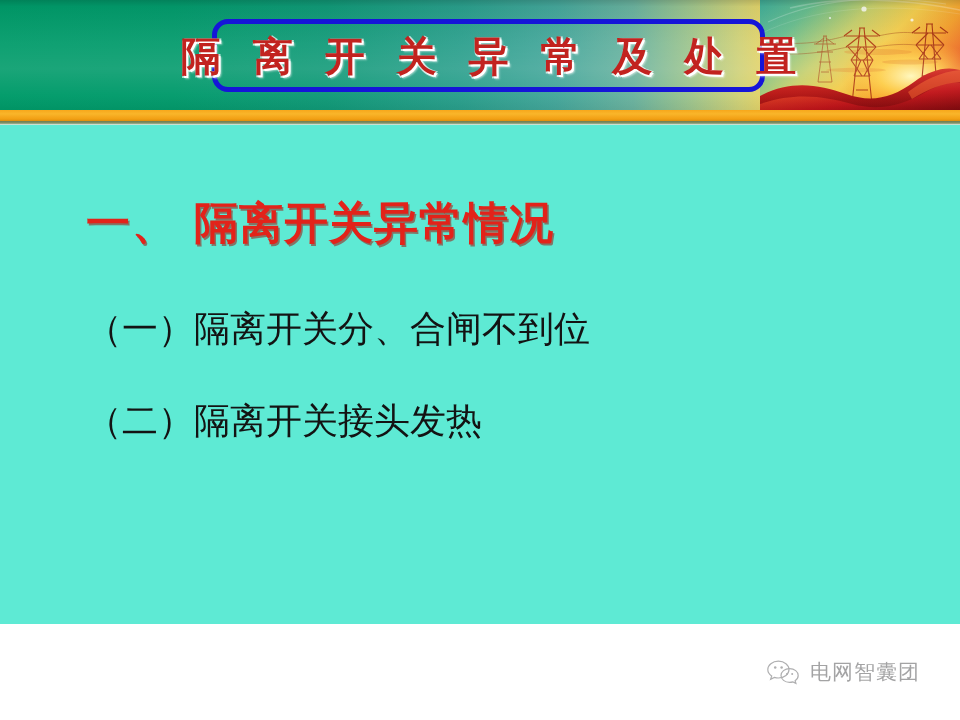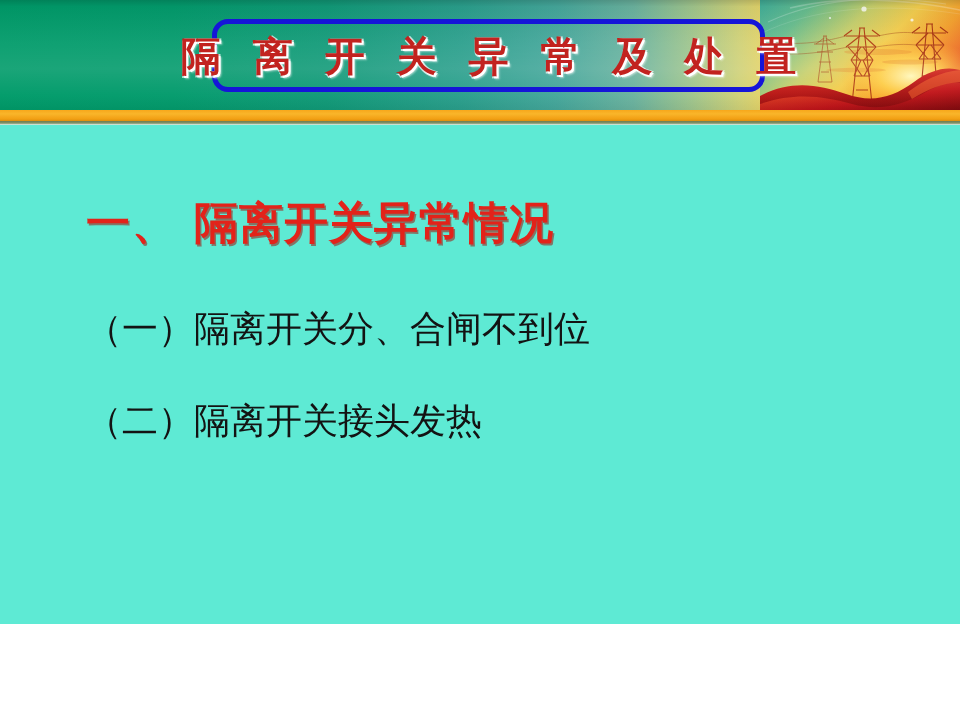--- a/index.html
+++ b/index.html
@@ -309,14 +309,37 @@
 
     <div class="section-heading">
       <span class="num">一、</span><span>隔离开关异常情况</span>
     </div>
 
     <div class="bullet bullet-1">（一）隔离开关分、合闸不到位</div>
 
     <div class="bullet bullet-2">（二）隔离开关接头发热</div>
   </div>
 
+  <div class="watermark">
+    <span class="wm-icon-wrap">
+      <svg class="wm-icon" viewBox="0 0 34 28" xmlns="http://www.w3.org/2000/svg">
+        <g fill="none" stroke="#6e6e70" stroke-width="1.2">
+
+          <path d="M12.4 3.2 C6.4 3.2 1.8 7 1.8 11.5 C1.8 14.1 3.3 16.4 5.7 17.9
+                   L4.6 21.3 L8.4 19.4 C9.6 19.8 11 20 12.4 20
+                   C18.4 20 23 16.2 23 11.6 C23 7 18.4 3.2 12.4 3.2 Z"></path>
+
+          <path d="M23.6 10.6 C28.4 10.6 32.2 13.7 32.2 17.5 C32.2 19.6 31 21.5 29.1 22.7
+                   L29.9 25.4 L26.9 23.9 C25.9 24.2 24.8 24.4 23.6 24.4
+                   C18.8 24.4 15 21.3 15 17.5 C15 13.7 18.8 10.6 23.6 10.6 Z"></path>
+        </g>
+        <g fill="#6e6e70">
+          <circle cx="9.2" cy="9.6" r="1.25"></circle>
+          <circle cx="15.6" cy="9.6" r="1.25"></circle>
+          <circle cx="21.0" cy="16.0" r="1.0"></circle>
+          <circle cx="26.2" cy="16.0" r="1.0"></circle>
+        </g>
+      </svg>
+    </span>
+    <span class="wm-text">电网智囊团</span>
+  </div>
 
 </div>
 
 </body></html>

